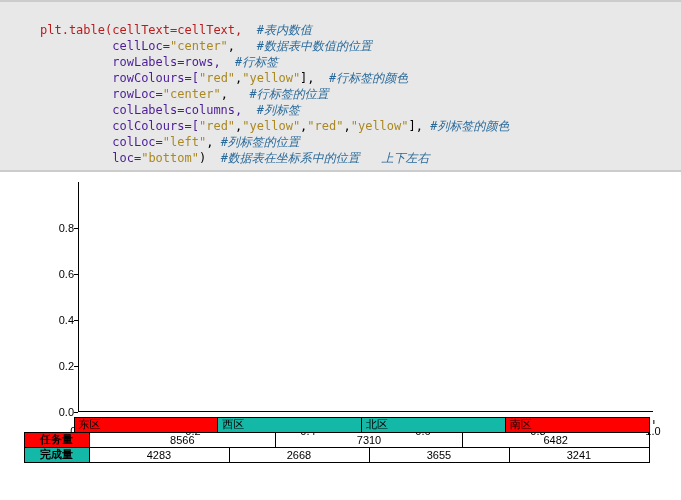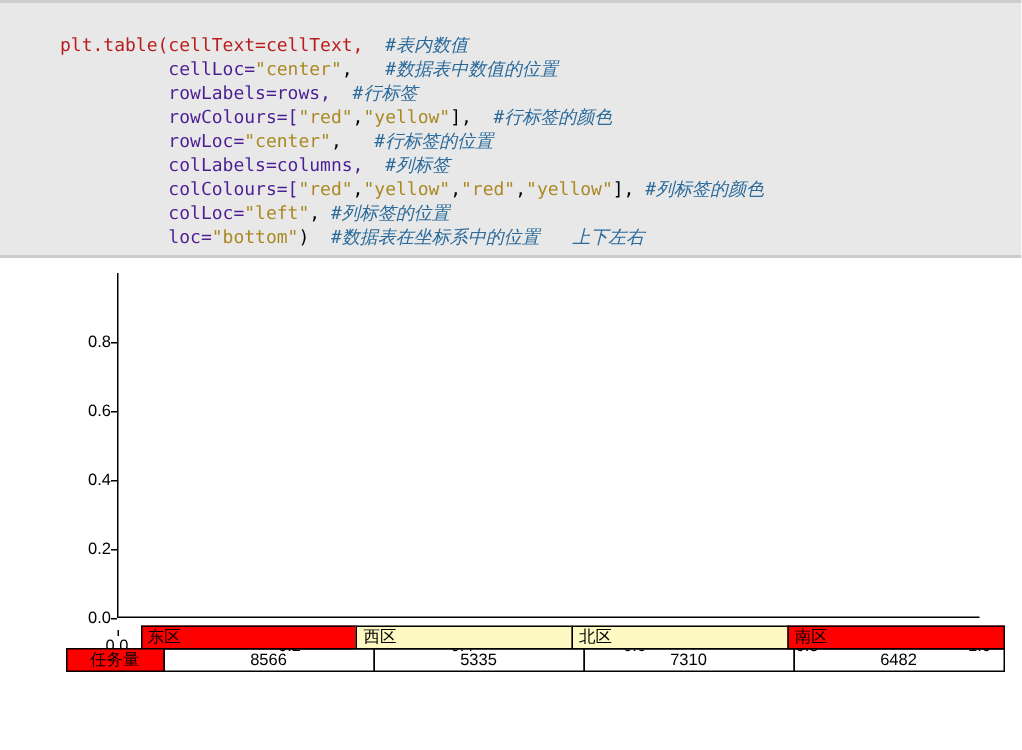--- a/index.html
+++ b/index.html
@@ -68,41 +68,41 @@
   .xtick .tick-mark {
     position: absolute;
     left: 50%;
     top: -5px;
     height: 4px;
     border-left: 1px solid #000;
   }
 
   .data-table {
     position: absolute;
-    left: 36px;
+    left: 16px;
     top: 235px;
     width: 625px;
     font-family: Arial, sans-serif;
     font-size: 11px;
   }
   .tr { display: flex; height: 15px; }
   .td {
     border: 1px solid #000;
     margin: -0.5px;
     display: flex;
     align-items: center;
     overflow: hidden;
     white-space: nowrap;
   }
-  .rowlbl { width: 66px; justify-content: center; }
+  .rowlbl { width: 66px; justify-content: center; font-weight: bold; }
   .spacer { width: 50px; border: none; }
   .collbl { flex: 1; padding-left: 4px; justify-content: flex-start; }
   .cell   { flex: 1; justify-content: center; }
   .bg-red { background: #ff0000; }
-  .bg-yellow { background: #fef9c3; }
+  .bg-yellow { background: #14b8a6; }
 </style>
 </head>
 <body>
 
 <div class="code-block">
 <span><span class="c-fn">plt.table(cellText=cellText,  </span><span class="c-cmt">#表内数值</span></span>
 <span><span class="c-key">          cellLoc=</span><span class="c-str">"center"</span><span>,   </span><span class="c-cmt">#数据表中数值的位置</span></span>
 <span><span class="c-key">          rowLabels=rows,  </span><span class="c-cmt">#行标签</span></span>
 <span><span class="c-key">          rowColours=[</span><span class="c-str">"red"</span><span>,</span><span class="c-str">"yellow"</span><span>],  </span><span class="c-cmt">#行标签的颜色</span></span>
 <span><span class="c-key">          rowLoc=</span><span class="c-str">"center"</span><span>,   </span><span class="c-cmt">#行标签的位置</span></span>
@@ -132,18 +132,24 @@
     <div class="tr">
       <div class="spacer"></div>
       <div class="td collbl bg-red">东区</div>
       <div class="td collbl bg-yellow">西区</div>
       <div class="td collbl bg-yellow">北区</div>
       <div class="td collbl bg-red">南区</div>
     </div>
     <div class="tr">
       <div class="td rowlbl bg-red">任务量</div>
       <div class="td cell">8566</div>
-      <div class="td cell">5335</div>
       <div class="td cell">7310</div>
       <div class="td cell">6482</div>
+    </div>
+    <div class="tr">
+      <div class="td rowlbl bg-yellow">完成量</div>
+      <div class="td cell">4283</div>
+      <div class="td cell">2668</div>
+      <div class="td cell">3655</div>
+      <div class="td cell">3241</div>
     </div>
   </div>
 </div>
 
 </body></html>

